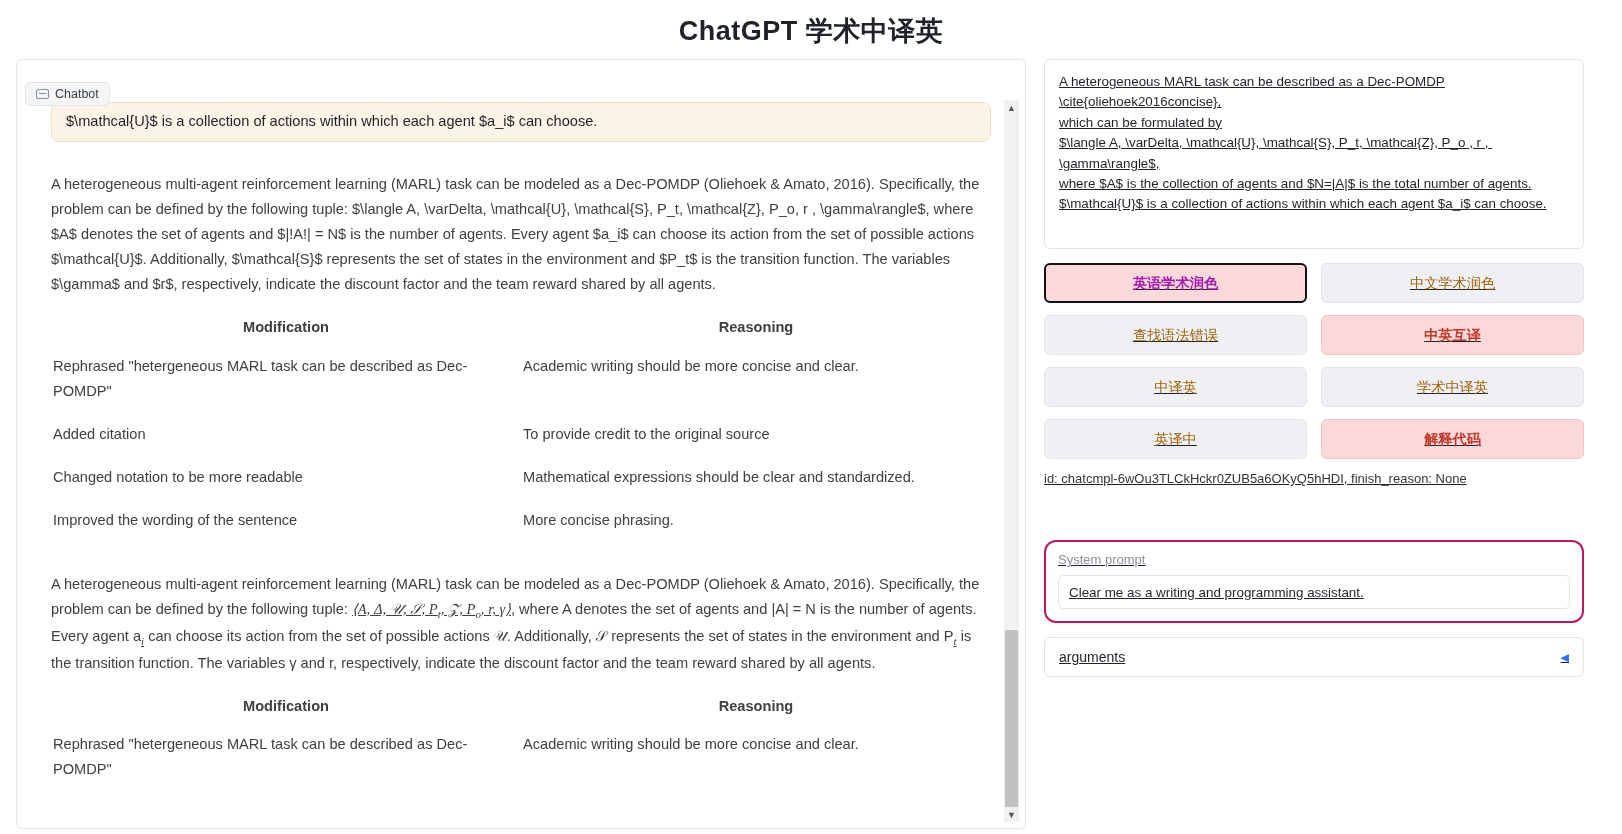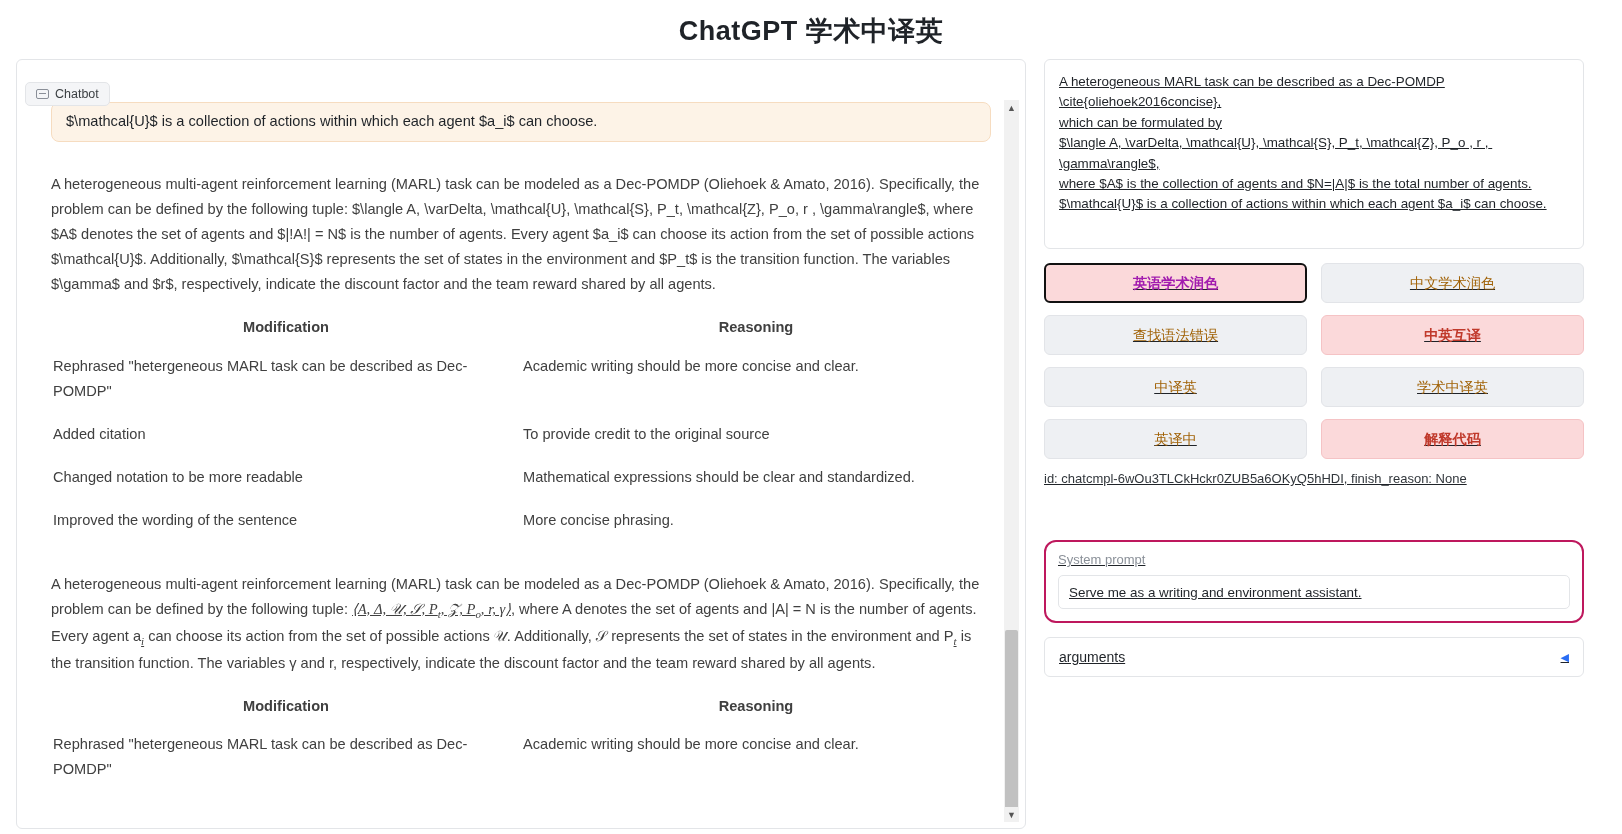--- a/index.html
+++ b/index.html
@@ -330,21 +330,21 @@
       <div class="act-btn">中译英</div>
       <div class="act-btn">学术中译英</div>
       <div class="act-btn">英译中</div>
       <div class="act-btn red">解释代码</div>
     </div>
 
     <div class="meta-line">id: chatcmpl-6wOu3TLCkHckr0ZUB5a6OKyQ5hHDI, finish_reason: None</div>
 
     <div class="sys-box">
       <div class="sys-label">System prompt</div>
-      <div class="sys-input">Serve me as a writing and environment assistant.</div>
+      <div class="sys-input">Clear me as a writing and programming assistant.</div>
     </div>
 
     <div class="accordion">
       <span>arguments</span>
       <span class="arrow">◀</span>
     </div>
 
   </div>
 </div>
 

